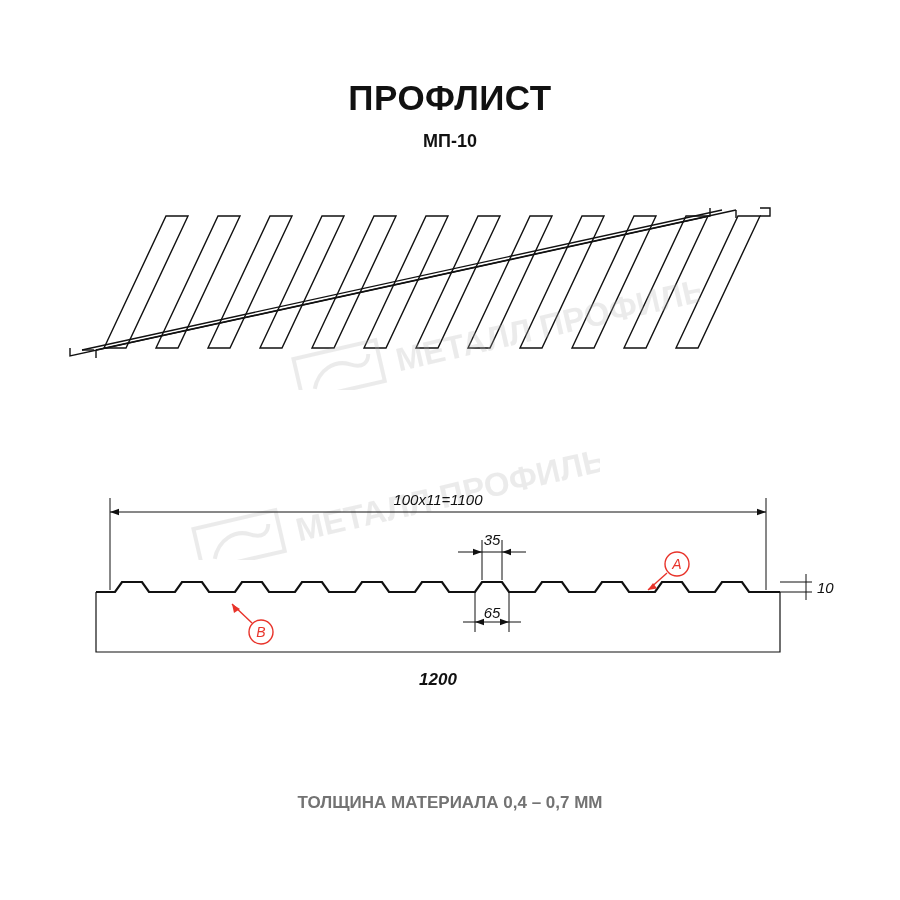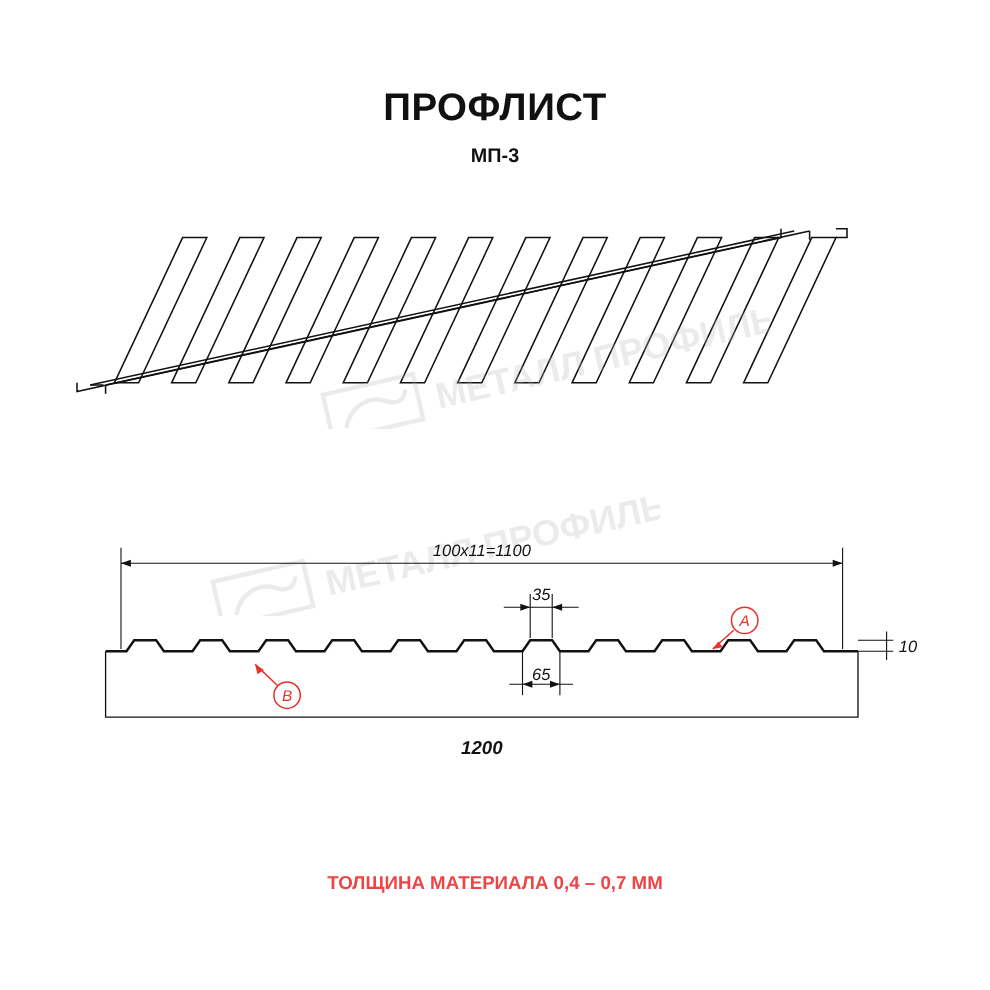--- a/index.html
+++ b/index.html
@@ -42,21 +42,21 @@
     color: #111111;
   }
   .footer-note {
     position: absolute;
     top: 793px;
     left: 0;
     width: 900px;
     text-align: center;
     font-size: 17px;
     font-weight: bold;
-    color: #ef4444;
+    color: #737373;
   }
   .iso-wrap {
     position: absolute;
     top: 180px;
     left: 60px;
     width: 790px;
     height: 200px;
   }
   .section-wrap {
     position: absolute;
@@ -74,21 +74,21 @@
   }
   .wm1 { top: 270px; left: 280px; }
   .wm2 { top: 440px; left: 180px; }
 </style>
 </head>
 <body>
 
 <div class="page">
 
   <div class="title">ПРОФЛИСТ</div>
-  <div class="subtitle">МП-3</div>
+  <div class="subtitle">МП-10</div>
 
   <div class="iso-wrap">
     <svg width="790" height="200" viewBox="0 0 790 200">
       <g fill="none" stroke="#111111" stroke-width="1.4" stroke-linejoin="miter" stroke-linecap="butt">
 
         <path d="M 36 170 L 676 30"></path>
         <path d="M 36 170 L 36 178"></path>
         <path d="M 676 30 L 676 38"></path>
 
         <g>

